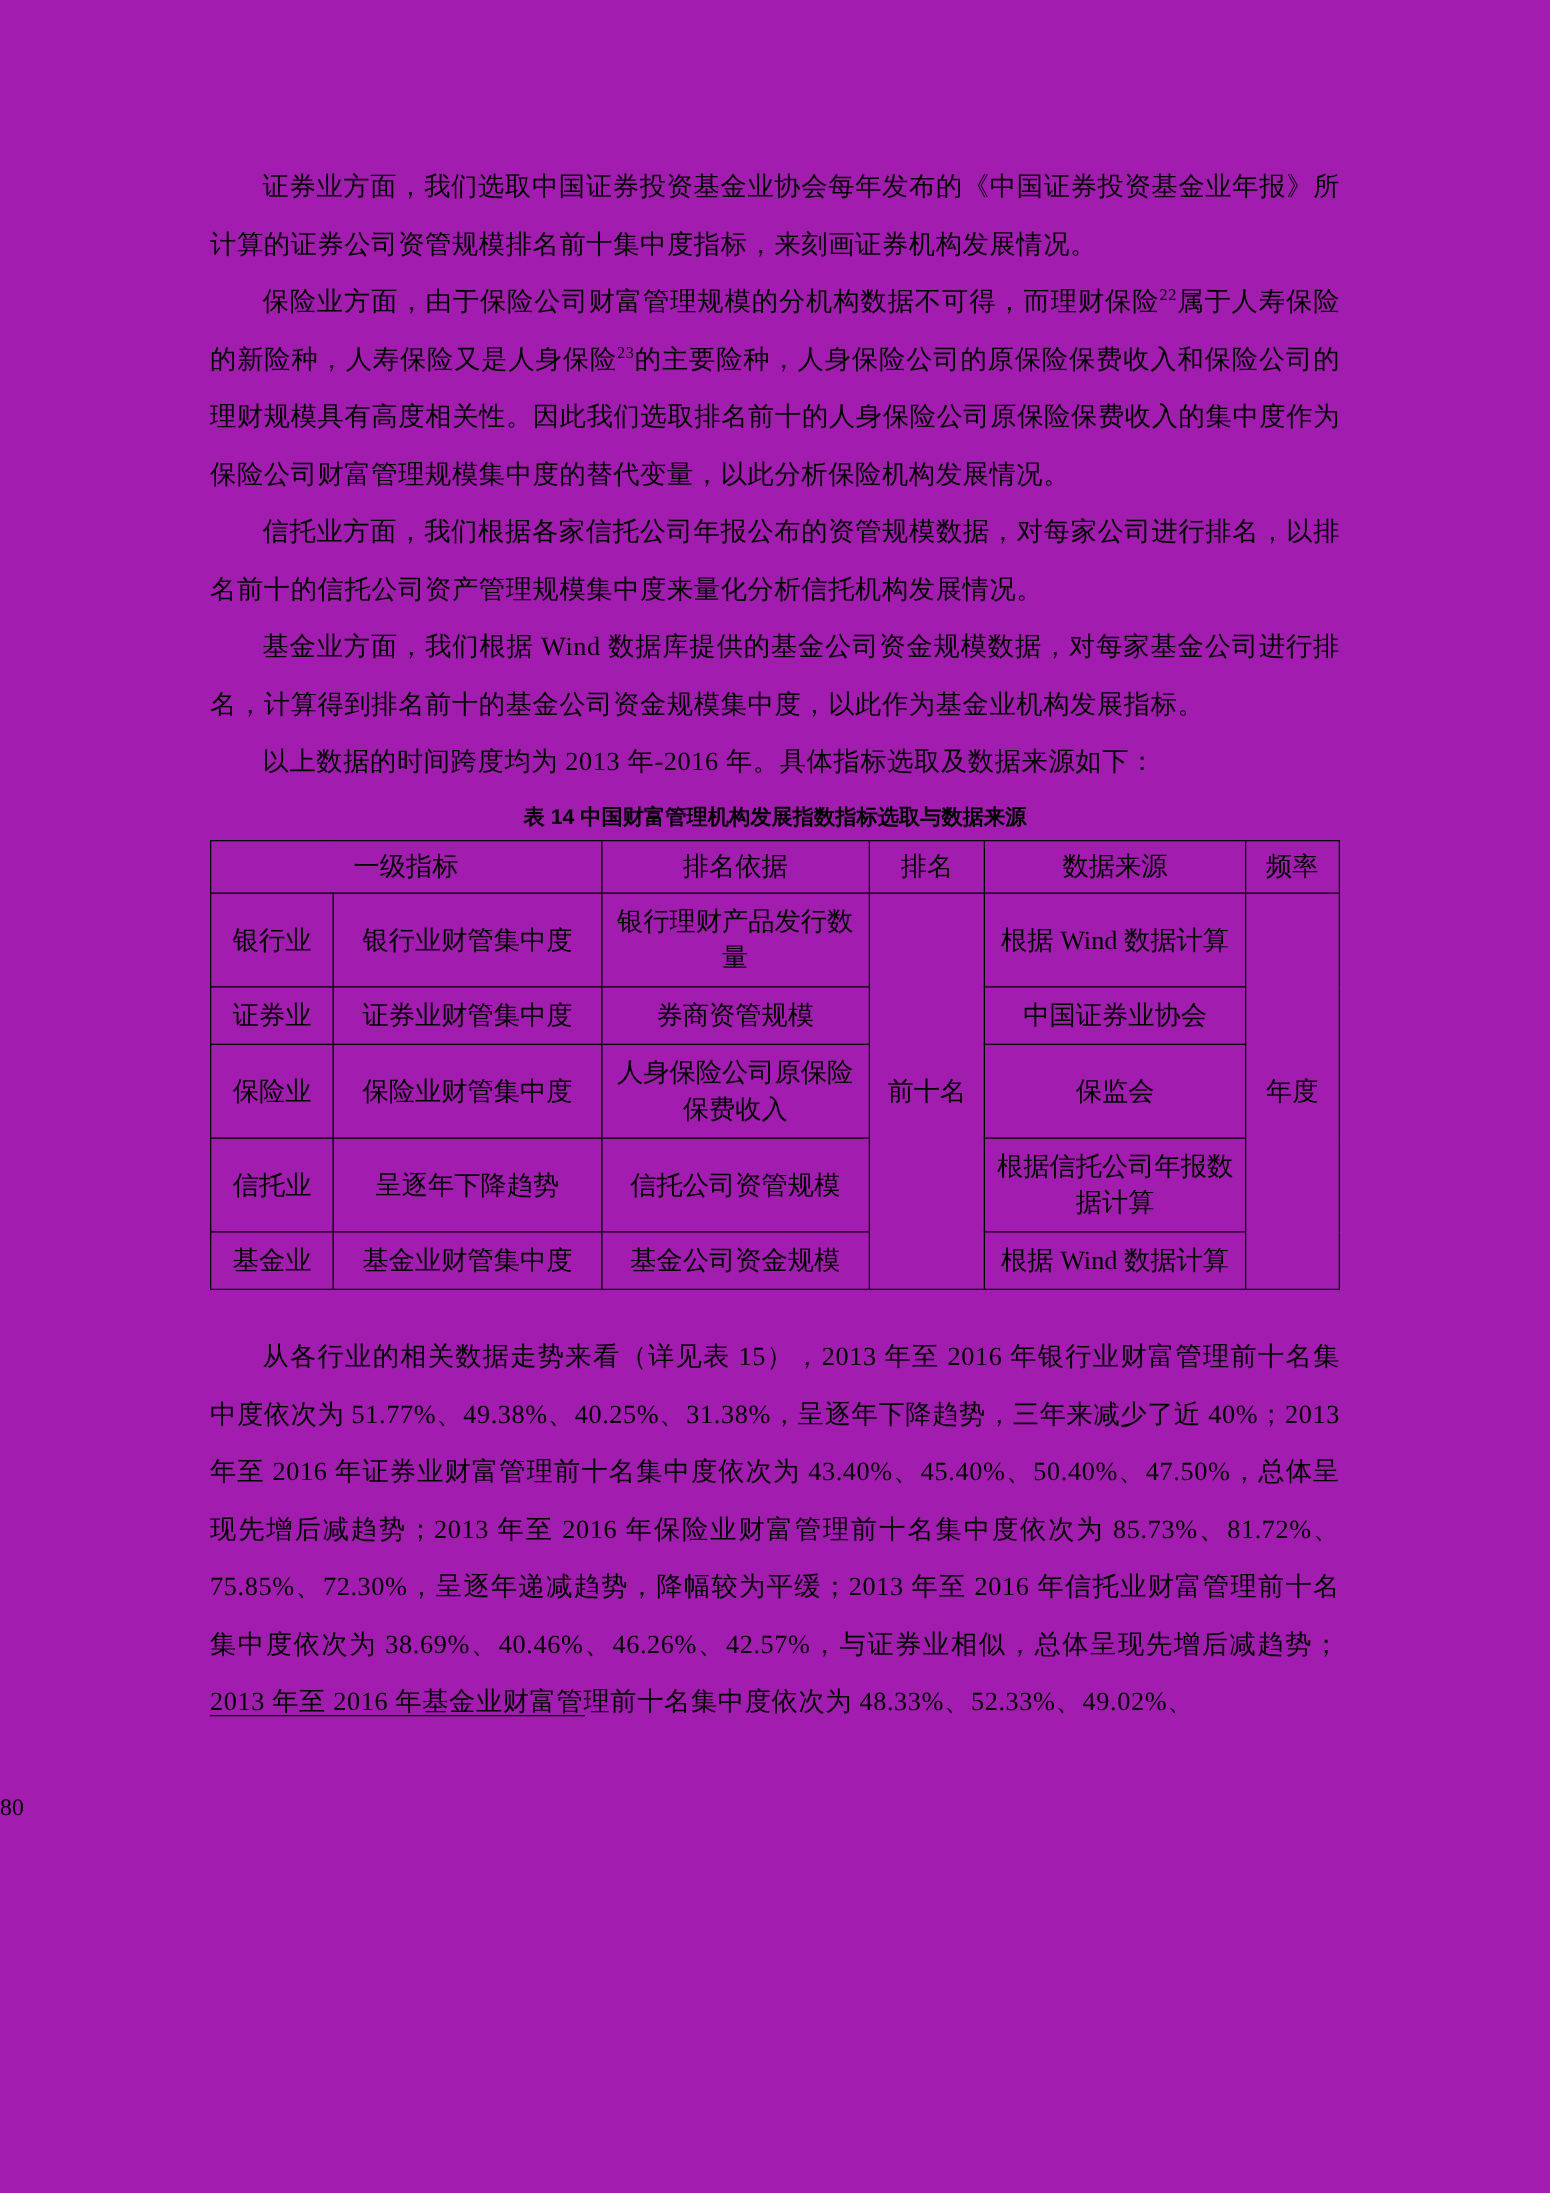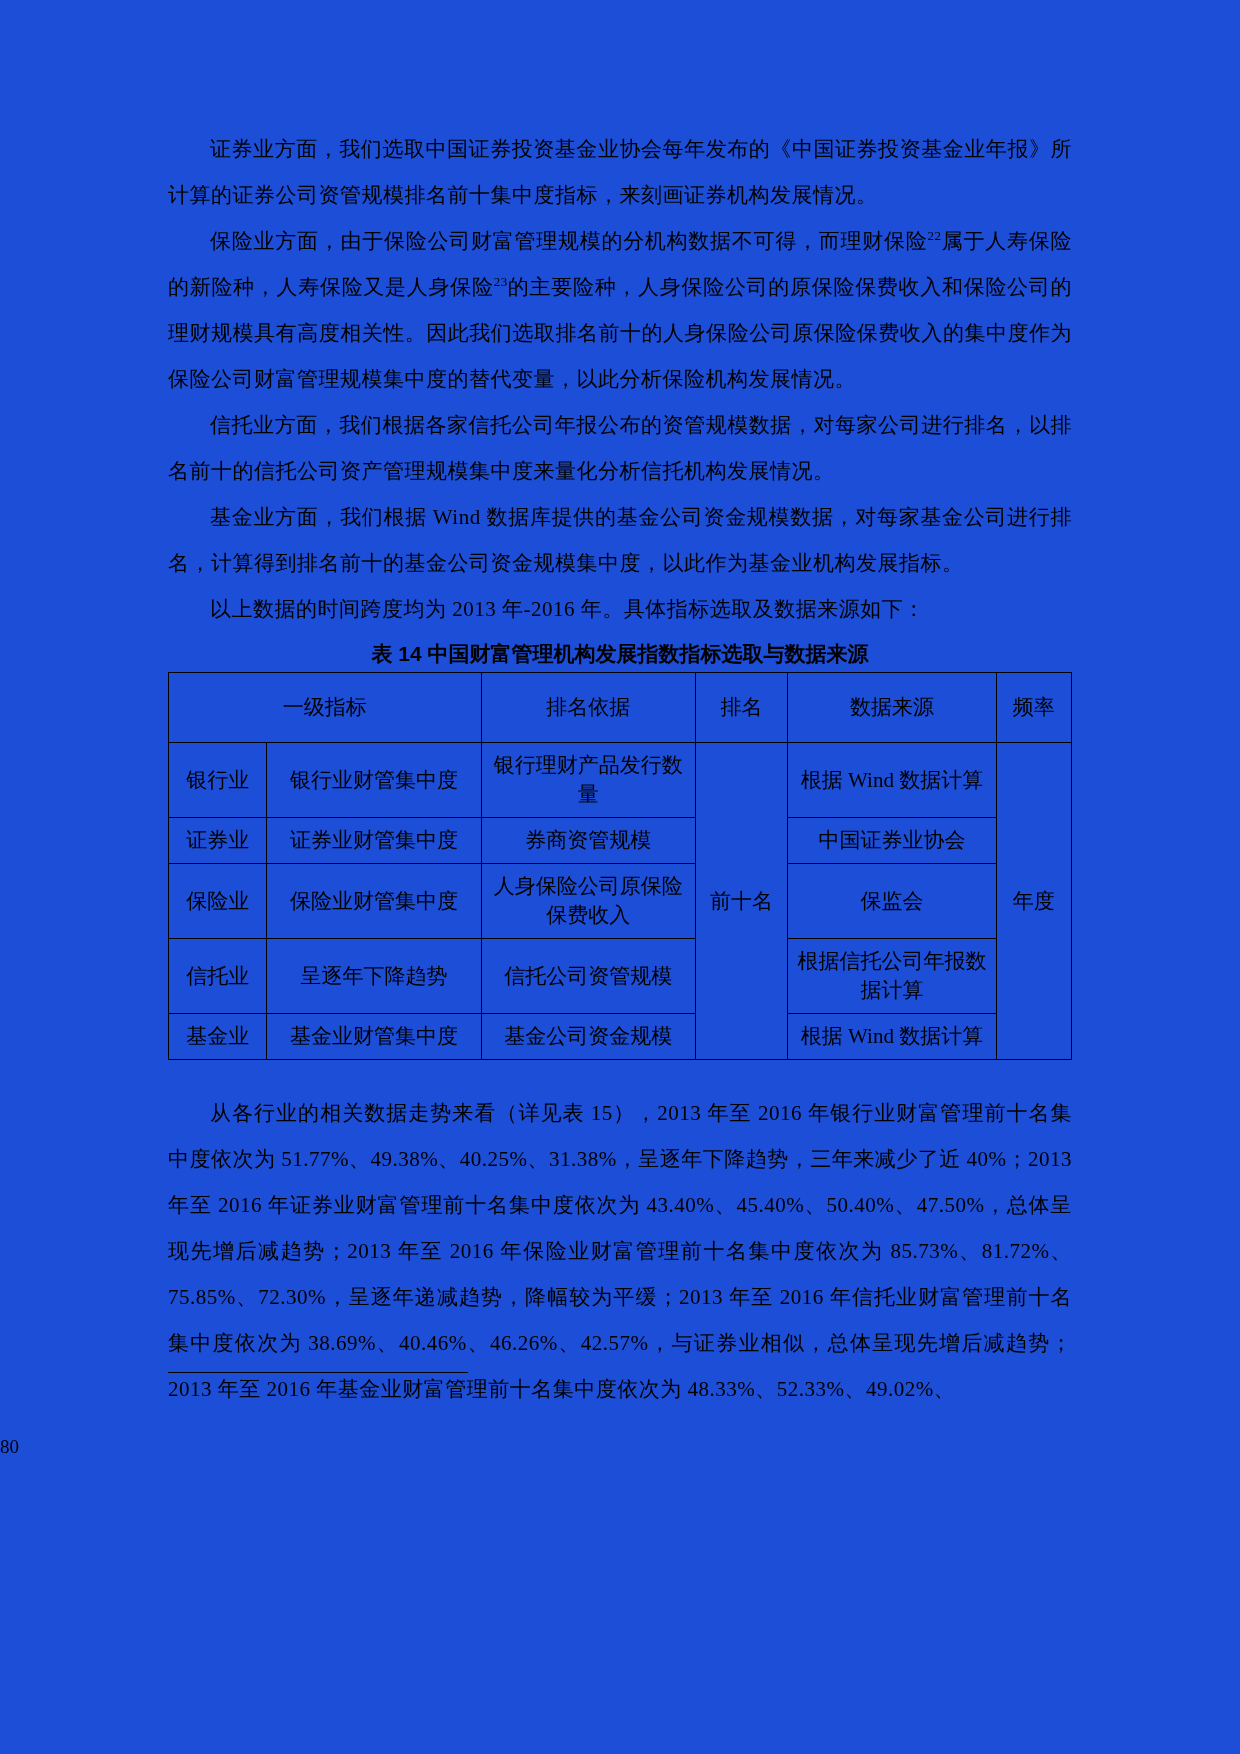--- a/index.html
+++ b/index.html
@@ -9,21 +9,21 @@
     height: 1754px;
     position: relative;
     font-family: "Liberation Serif", "DejaVu Serif", serif;
     color: #000000;
   }
   .page {
     position: absolute;
     top: 0; left: 0;
     width: 1240px;
     height: 1754px;
-    background: #1d4ed8;
+    background: #a21caf;
     overflow: hidden;
   }
   .content {
     padding: 126px 168px 0 168px;
   }
   .para {
     font-size: 21px;
     line-height: 46px;
     text-align: justify;
     text-indent: 42px;
@@ -32,41 +32,41 @@
   .para sup {
     font-size: 13px;
     line-height: 0;
     vertical-align: super;
   }
   .table-caption {
     margin-top: 10px;
     text-align: center;
     font-family: "Liberation Sans", "DejaVu Sans", sans-serif;
     font-weight: bold;
-    font-size: 21px;
+    font-size: 17px;
     line-height: 24px;
   }
   table.indicator-table {
     margin-top: 6px;
     width: 100%;
     border-collapse: collapse;
     table-layout: fixed;
   }
   table.indicator-table th,
   table.indicator-table td {
     border: 1px solid #000000;
     text-align: center;
     vertical-align: middle;
     font-weight: normal;
     font-size: 21px;
     line-height: 29px;
     padding: 8px 6px;
   }
   table.indicator-table tr.head th {
-    padding: 20px 4px;
+    padding: 6px 4px;
   }
   col.c-industry { width: 85px; }
   col.c-indicator { width: 185px; }
   col.c-basis { width: 185px; }
   col.c-rank { width: 80px; }
   col.c-source { width: 180px; }
   col.c-freq { width: 65px; }
   .para.after-table {
     margin-top: 30px;
   }

